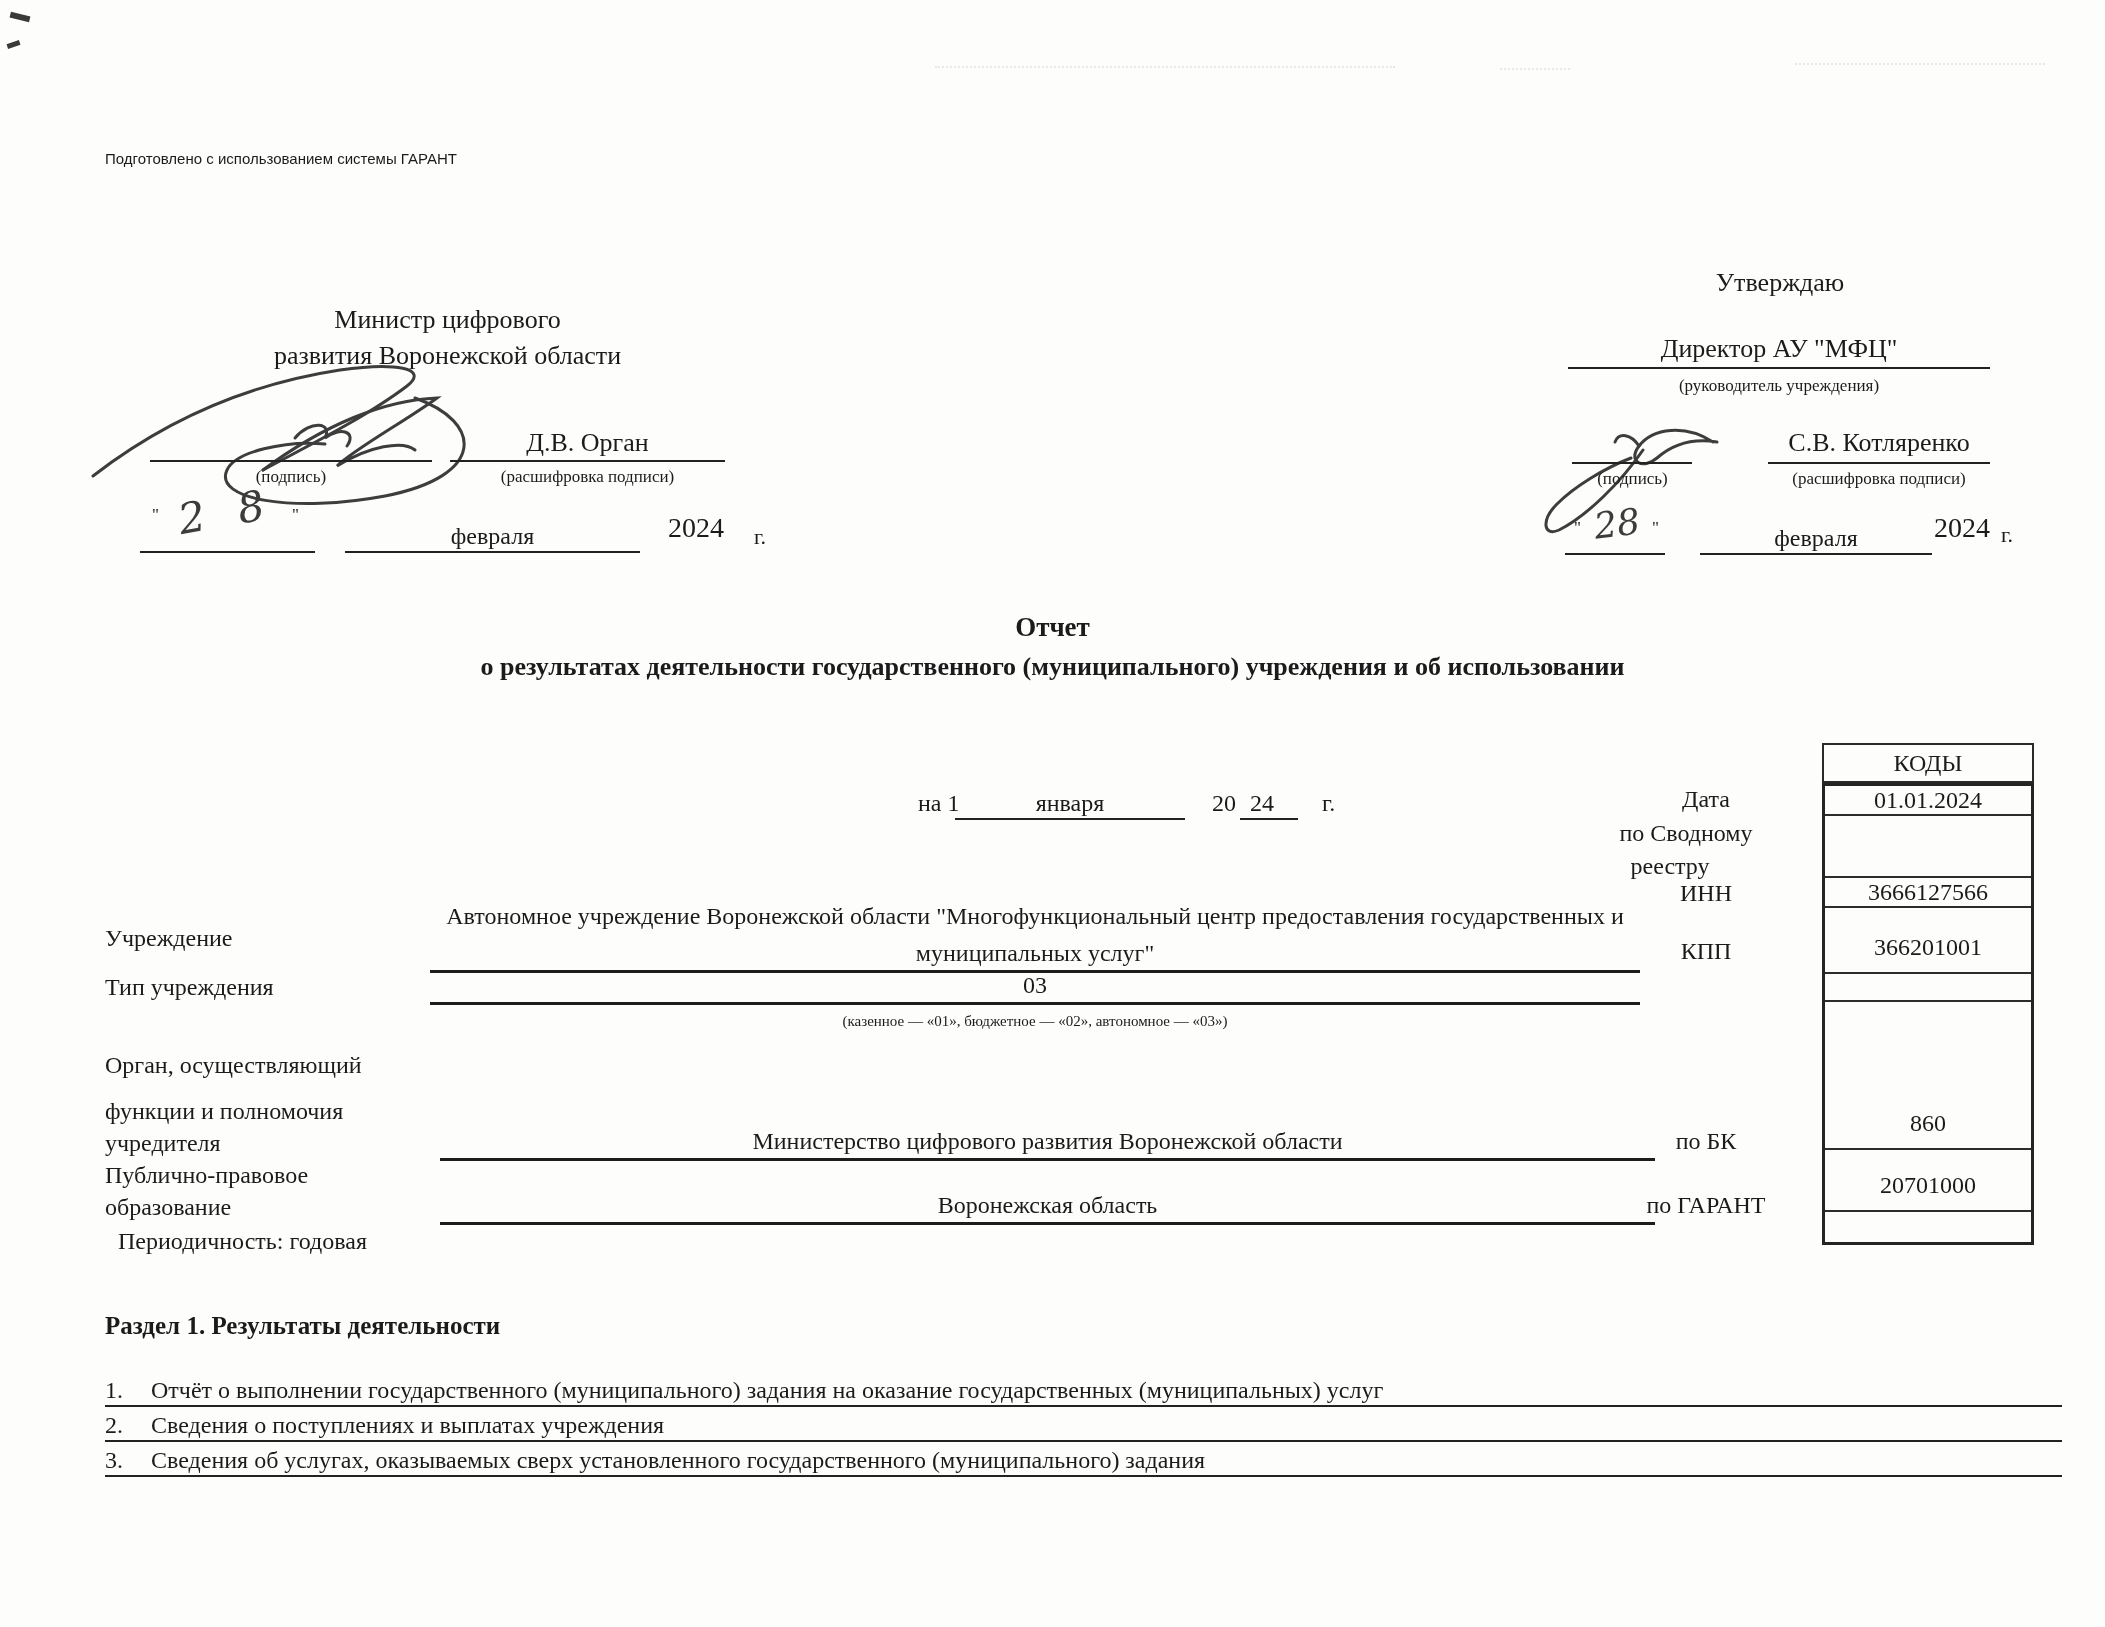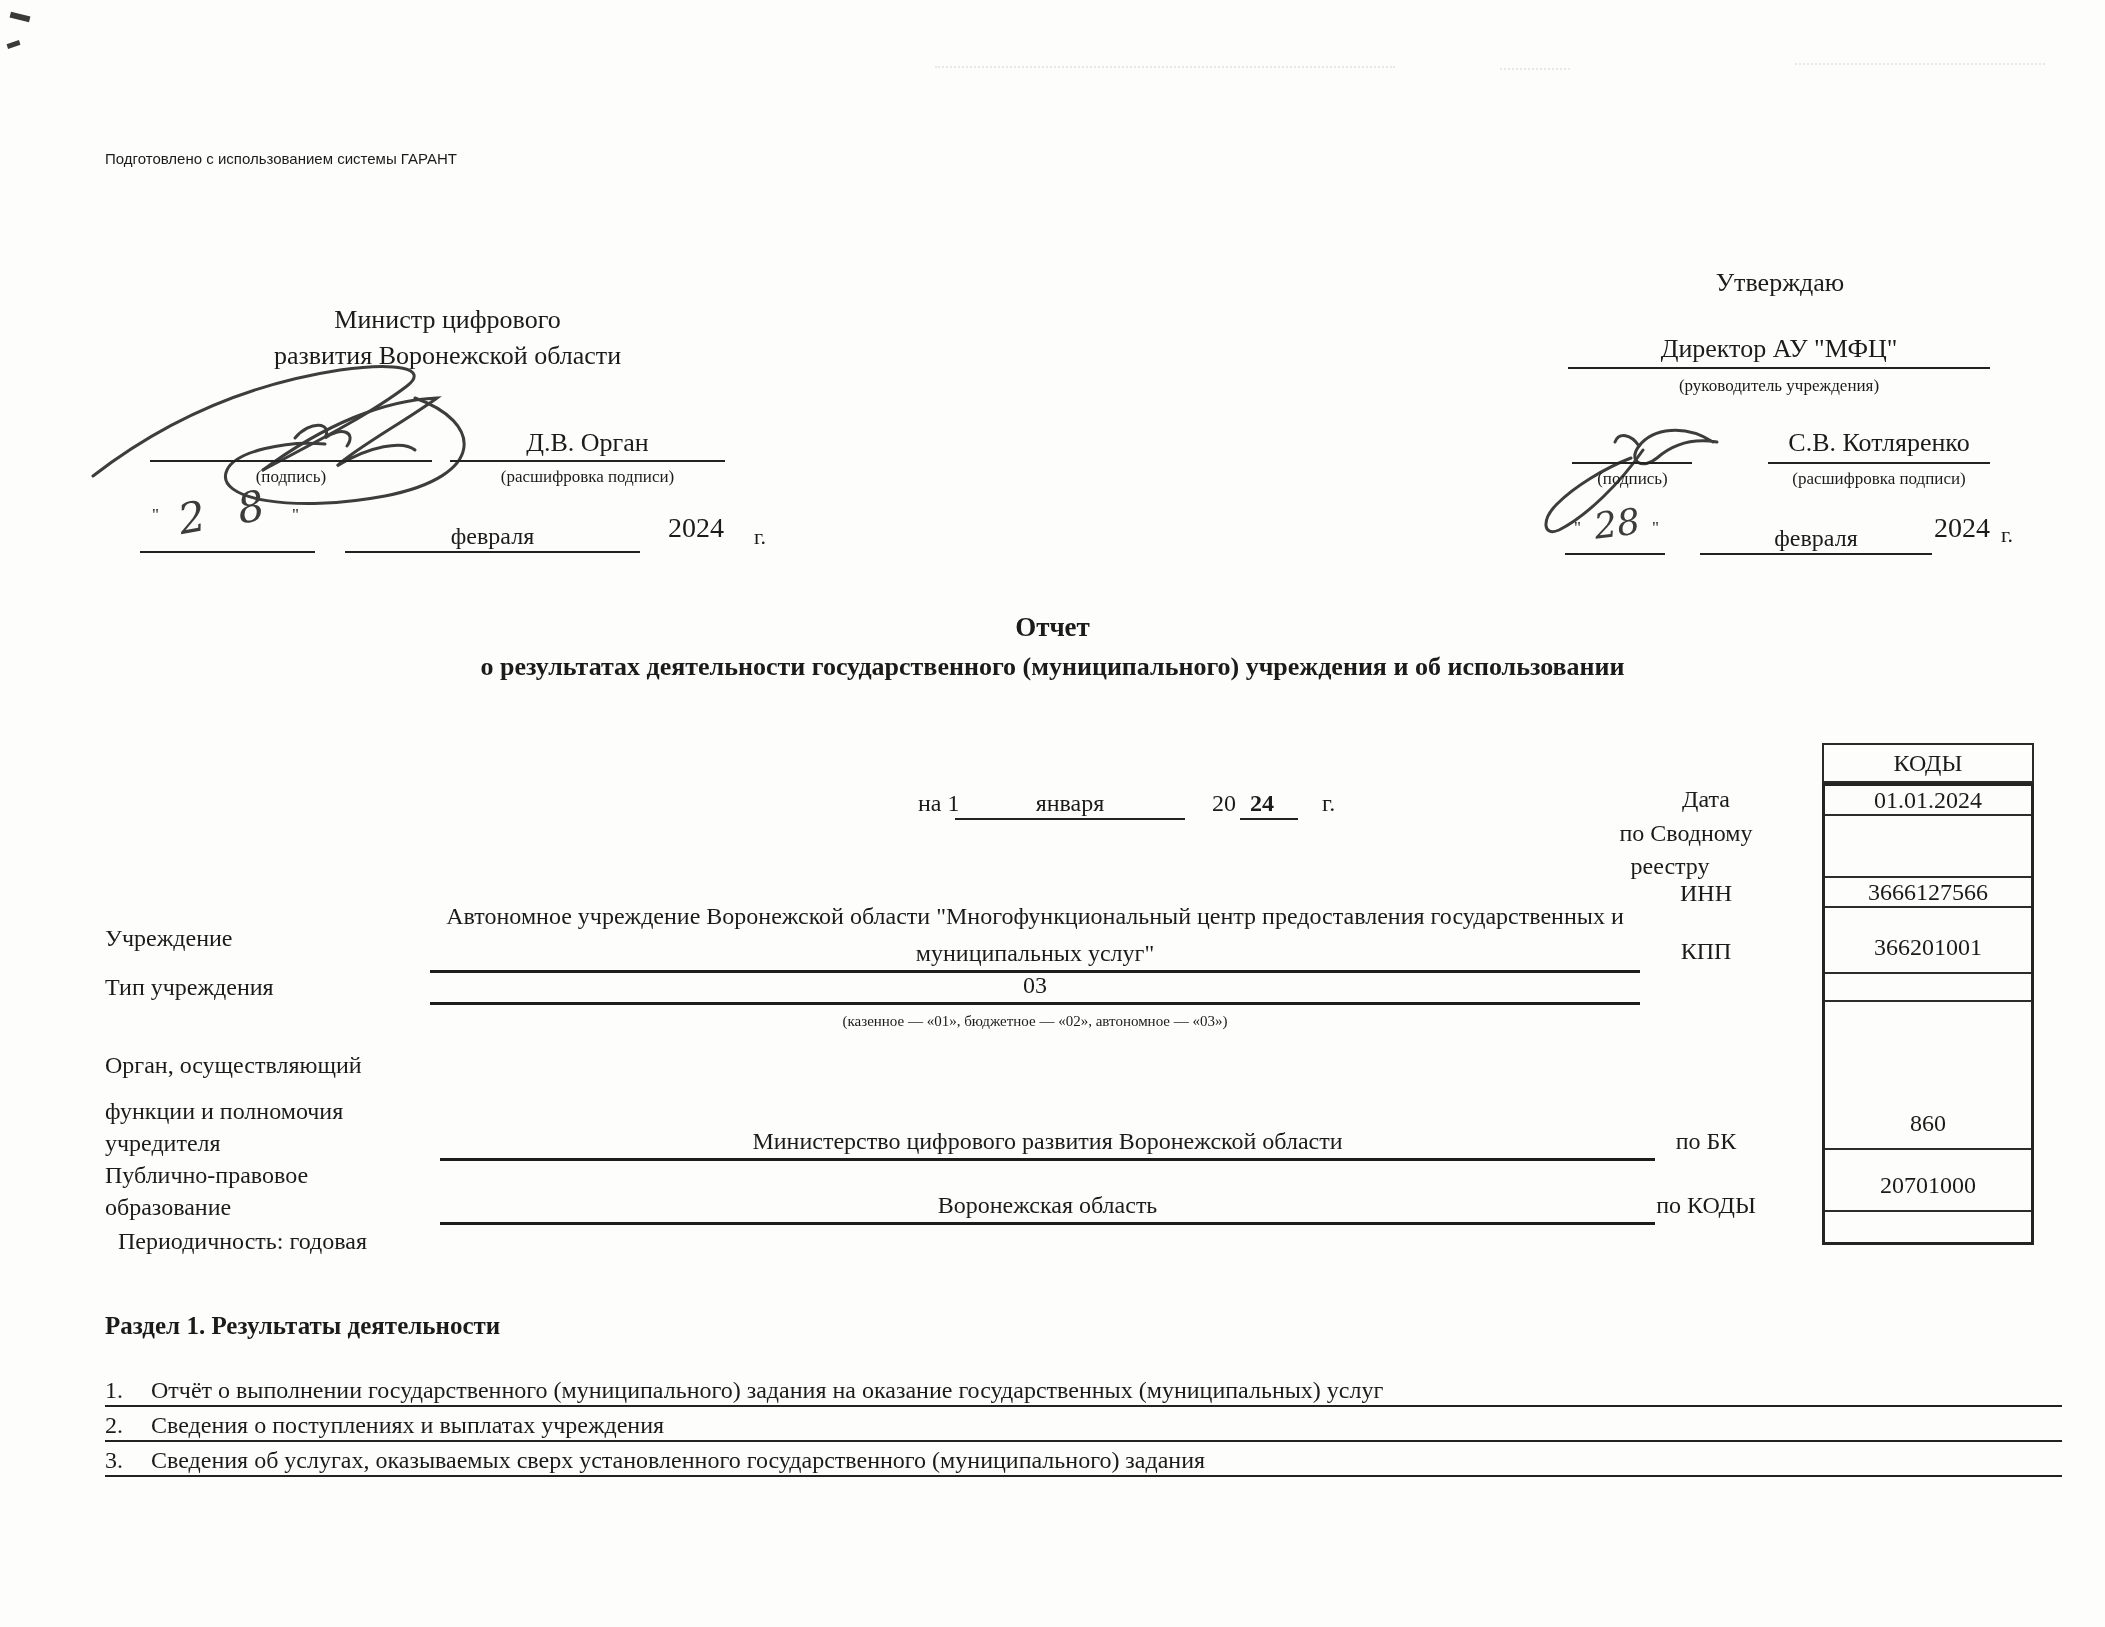--- a/index.html
+++ b/index.html
@@ -97,31 +97,31 @@
   <div class="t" style="left:1934px;top:512px;font-size:28px;">2024</div>
   <div class="t" style="left:2001px;top:522px;font-size:22px;">г.</div>
 
   <div class="t b ctr" style="left:0px;top:652px;width:2105px;font-size:26px;">о результатах деятельности государственного (муниципального) учреждения и об использовании</div>
   <div class="t b ctr" style="left:0px;top:612px;width:2105px;font-size:27px;">Отчет</div>
 
   <div class="t" style="left:918px;top:790px;">на 1</div>
   <div class="t ctr" style="left:955px;top:790px;width:230px;">января</div>
   <div class="hline" style="left:955px;top:818px;width:230px;"></div>
   <div class="t" style="left:1212px;top:790px;">20</div>
-  <div class="t" style="left:1250px;top:790px;font-weight:bold;">24</div>
+  <div class="t" style="left:1250px;top:790px;">24</div>
   <div class="hline" style="left:1240px;top:818px;width:58px;"></div>
   <div class="t" style="left:1322px;top:790px;">г.</div>
 
   <div class="t rgt" style="left:1600px;top:786px;width:212px;">Дата</div>
   <div class="t rgt" style="left:1560px;top:820px;width:252px;">по Сводному</div>
   <div class="t rgt" style="left:1544px;top:853px;width:252px;">реестру</div>
   <div class="t rgt" style="left:1600px;top:880px;width:212px;">ИНН</div>
   <div class="t rgt" style="left:1600px;top:938px;width:212px;">КПП</div>
   <div class="t rgt" style="left:1600px;top:1128px;width:212px;">по БК</div>
-  <div class="t rgt" style="left:1600px;top:1192px;width:212px;">по КОДЫ</div>
+  <div class="t rgt" style="left:1600px;top:1192px;width:212px;">по ГАРАНТ</div>
 
   <div class="codes-header">
     <span>КОДЫ</span>
   </div>
   <div class="codes-box">
     <div class="crow" style="height:30px;">
       <span>01.01.2024</span>
     </div>
     <div class="crow" style="height:62px;">
       <span></span>

